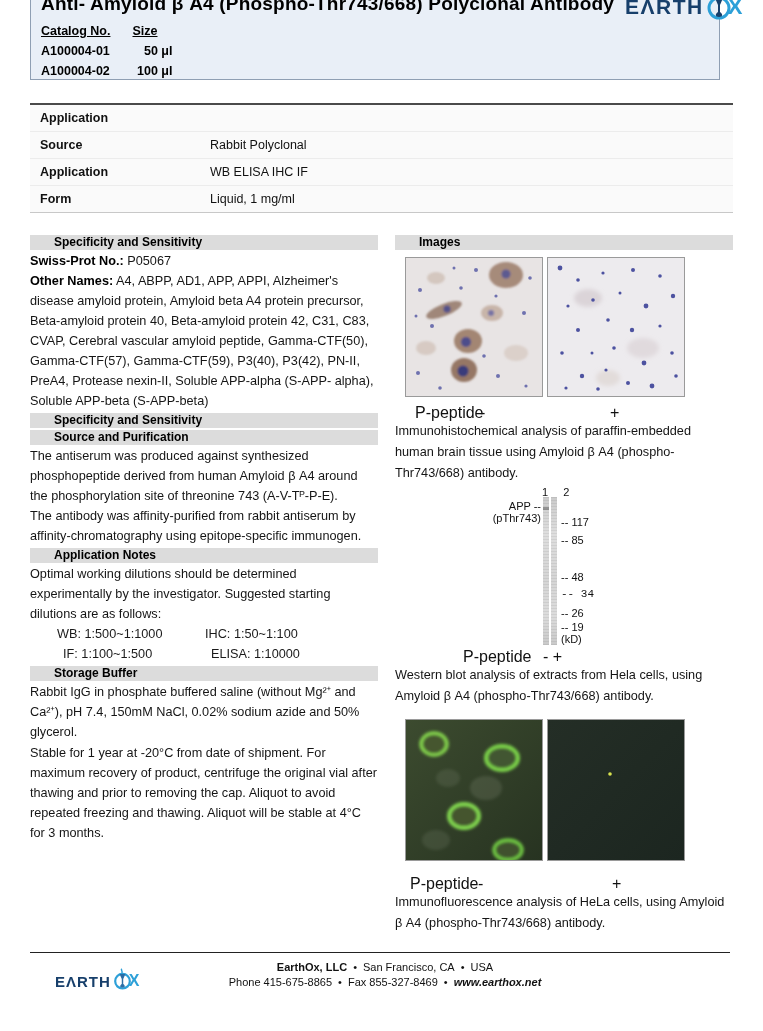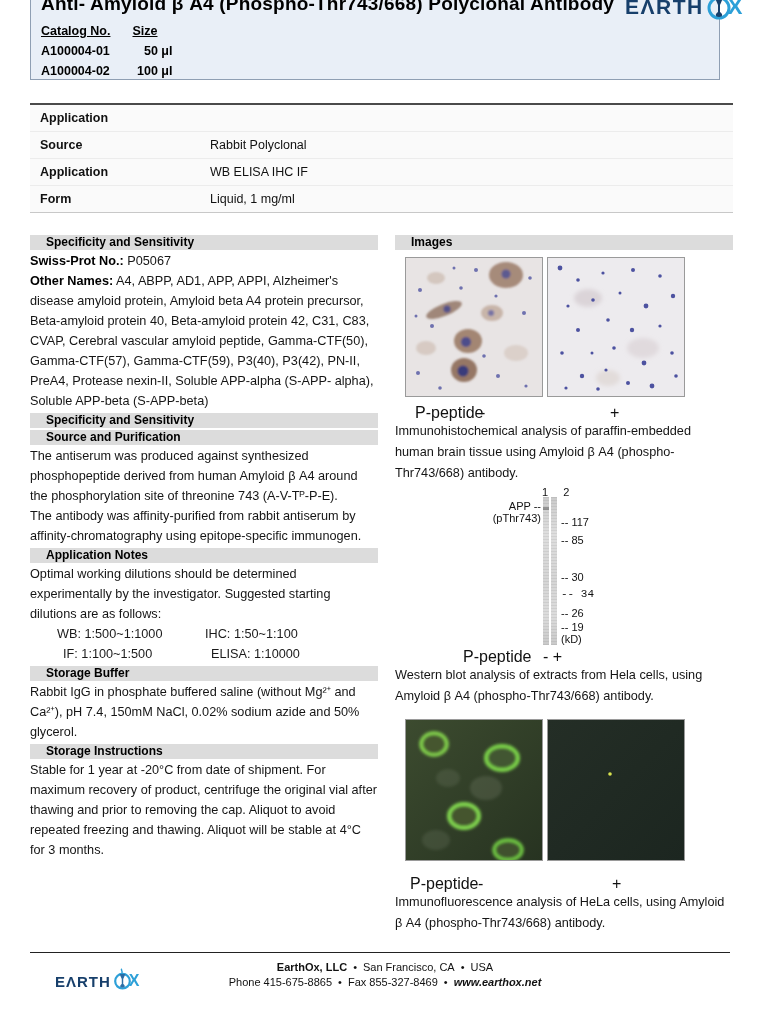--- a/index.html
+++ b/index.html
@@ -34,21 +34,21 @@
   .spec-row:last-child{border-bottom:none;}
   .spec-label{width:170px;padding-left:10px;font-size:12.5px;font-weight:bold;color:#111;}
   .spec-value{font-size:12.5px;color:#111;}
   .serif-part{font-family:"Liberation Serif",serif;font-size:13.5px;}
   .narrow-part{font-size:12px;}
 
   
   .col-left{position:absolute;left:30px;top:235px;width:348px;}
   .col-right{position:absolute;left:395px;top:235px;width:338px;}
   .sec-bar{height:15px;line-height:15px;background:var(--section-bar-bg);
-    font-size:12px;font-weight:bold;padding-left:16px;color:#000;}
+    font-size:12px;font-weight:bold;padding-left:24px;color:#000;}
   .col-left .sec-bar{margin-top:2px;}
   .body-text{font-size:12.7px;line-height:20px;margin:1px 0 0 0;color:#151515;}
   .body-text b{color:#000;}
   .dilutions{font-size:12.7px;line-height:20px;}
   .dil-row{display:flex;}
   .dil-c1{width:148px;padding-left:27px;}
   .dil-c2{width:150px;}
 
   
   .img-row{display:flex;margin-left:10px;gap:4px;margin-top:7px;}
@@ -159,21 +159,20 @@
       </div>
       <div class="dil-row">
         <span class="dil-c1" style="padding-left:33px;">IF: 1:100~1:500</span>
         <span class="dil-c2">ELISA: 1:10000</span>
       </div>
     </div>
 
     <div class="sec-bar">Storage Buffer</div>
     <p class="body-text">Rabbit IgG in phosphate buffered saline (without Mg²⁺ and Ca²⁺), pH 7.4, 150mM NaCl, 0.02% sodium azide and 50% glycerol.</p>
 
-    <div class="sec-bar">Storage Instructions</div>
     <p class="body-text">Stable for 1 year at -20°C from date of shipment. For maximum recovery of product, centrifuge the original vial after thawing and prior to removing the cap. Aliquot to avoid repeated freezing and thawing. Aliquot will be stable at 4°C for 3 months.</p>
   </div>
 
   <div class="col-right">
     <div class="sec-bar">Images</div>
 
     <div class="img-row">
       <div class="micro-img">
         <svg width="136" height="138" viewBox="0 0 136 138">
           <rect width="136" height="138" fill="#e8e4e4"></rect>
@@ -272,21 +271,21 @@
         <div class="wb-band"></div>
       </div>
       <div class="wb-lane wb-lane2"></div>
       <div class="wb-annot">
         <div>APP --</div>
         <div>(pThr743)</div>
       </div>
       <div class="wb-markers">
         <div style="top:30px;">-- 117</div>
         <div style="top:48px;">-- 85</div>
-        <div style="top:85px;">-- 30</div>
+        <div style="top:85px;">-- 48</div>
         <div style="top:102px;font-family:Liberation Mono, monospace;">-- 34</div>
         <div style="top:121px;">-- 26</div>
         <div style="top:135px;">-- 19</div>
         <div style="top:147px;">(kD)</div>
       </div>
     </div>
     <div class="pp-row" style="margin-top:0;">
       <span class="pp-label" style="left:68px;">P-peptide</span>
       <span class="pp-minus" style="left:148px;">- +</span>
     </div>

